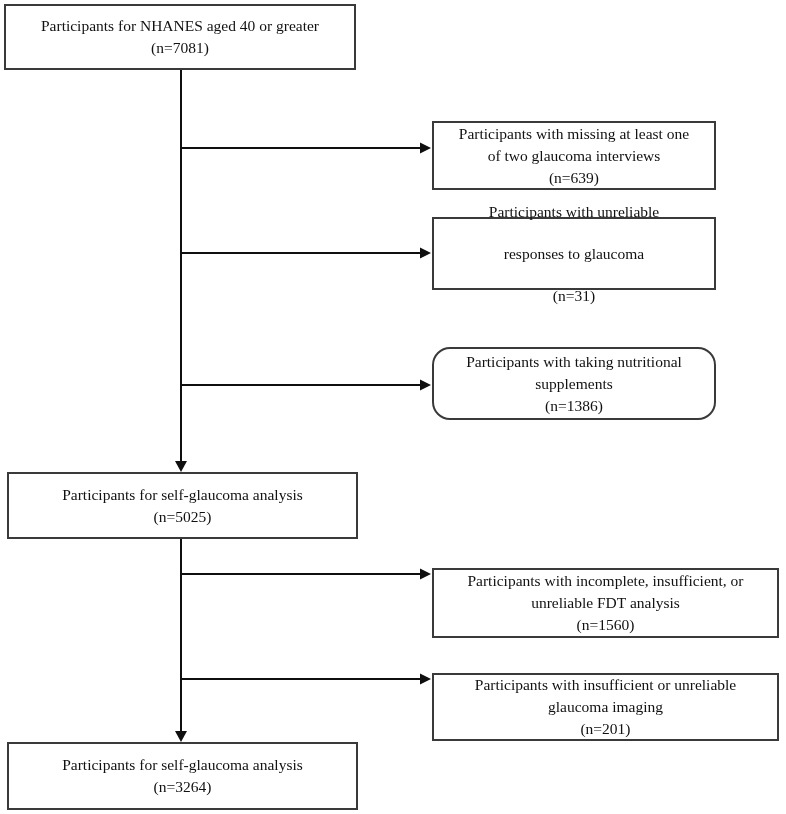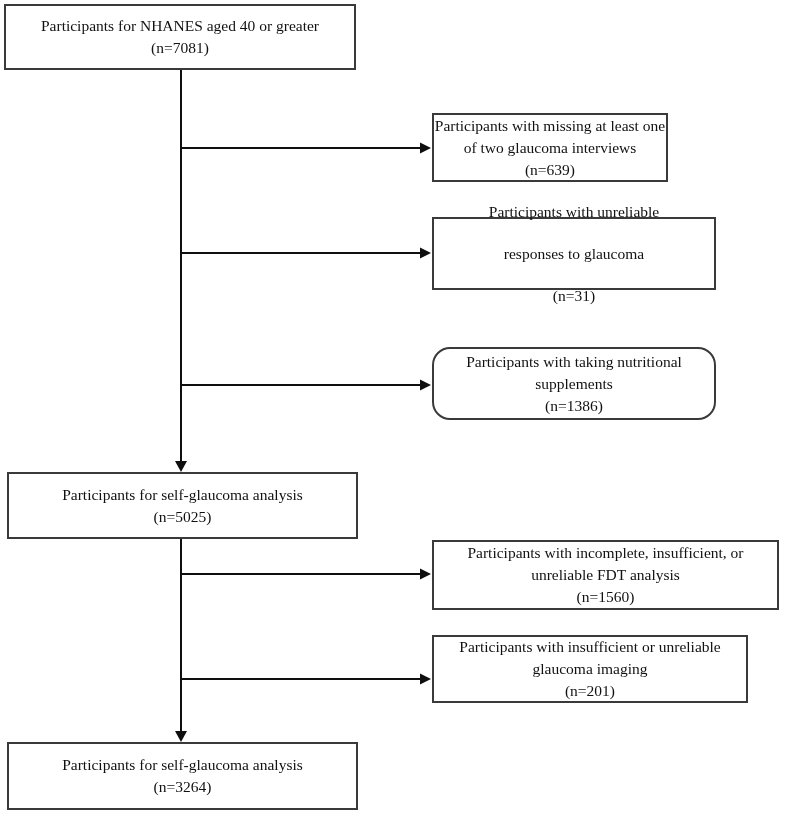--- a/index.html
+++ b/index.html
@@ -31,25 +31,25 @@
     padding: 14px 6px;
   }
   .fbox .line { display: block; white-space: nowrap; }
 
   
   #box-start  { left: 4px;   top: 4px;   width: 352px; height: 66px; }
   #box-mid    { left: 7px;   top: 472px; width: 351px; height: 67px; }
   #box-final  { left: 7px;   top: 742px; width: 351px; height: 68px; }
 
   
-  #box-excl-dietary      { left: 432px; top: 113px; width: 236px; height: 69px; }
+  #box-excl-dietary      { left: 432px; top: 121px; width: 284px; height: 69px; }
   #box-excl-glaucoma     { left: 432px; top: 217px; width: 284px; height: 73px; gap: 20px; }
   #box-excl-supplements  { left: 432px; top: 347px; width: 284px; height: 73px; border-radius: 18px; }
-  #box-excl-fdt          { left: 432px; top: 540px; width: 347px; height: 70px; }
-  #box-excl-retinal      { left: 432px; top: 635px; width: 316px; height: 68px; }
+  #box-excl-fdt          { left: 432px; top: 568px; width: 347px; height: 70px; }
+  #box-excl-retinal      { left: 432px; top: 673px; width: 347px; height: 68px; }
 
   .arrows {
     position: absolute;
     left: 0; top: 0;
     width: 786px;
     height: 814px;
     pointer-events: none;
   }
   .arrows line { stroke: #0f0f0f; stroke-width: 2; }
   .arrows polygon { fill: #0f0f0f; stroke: none; }

